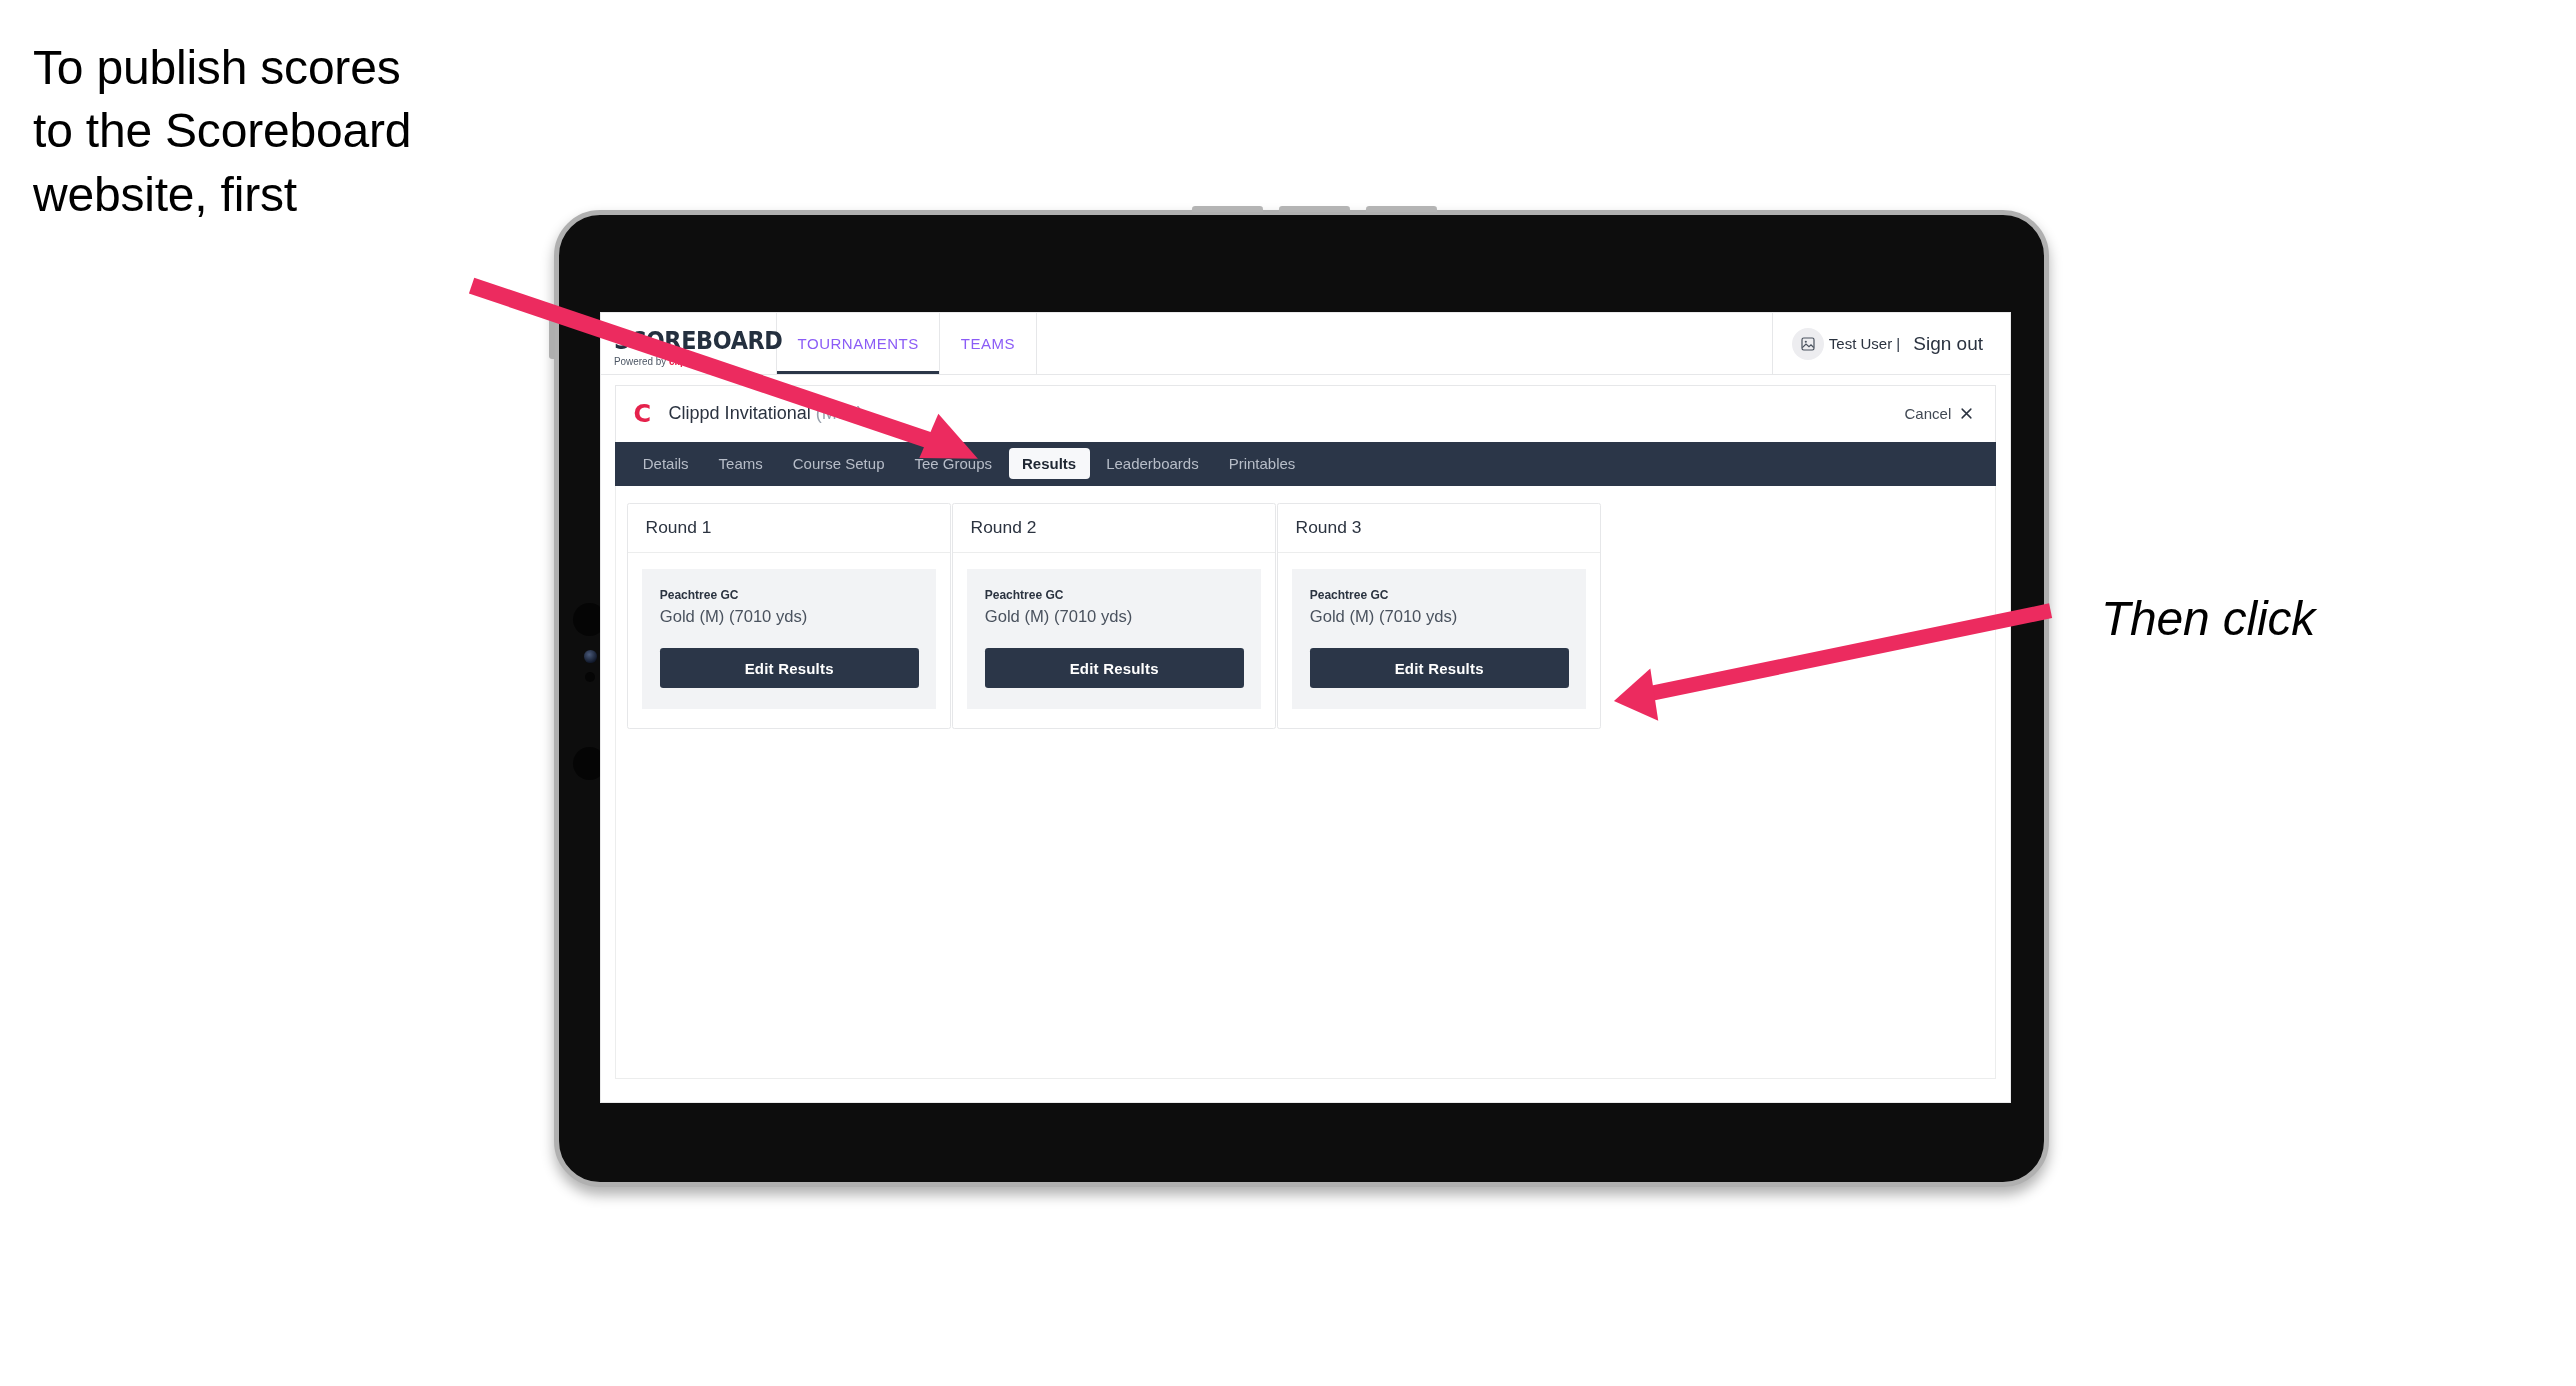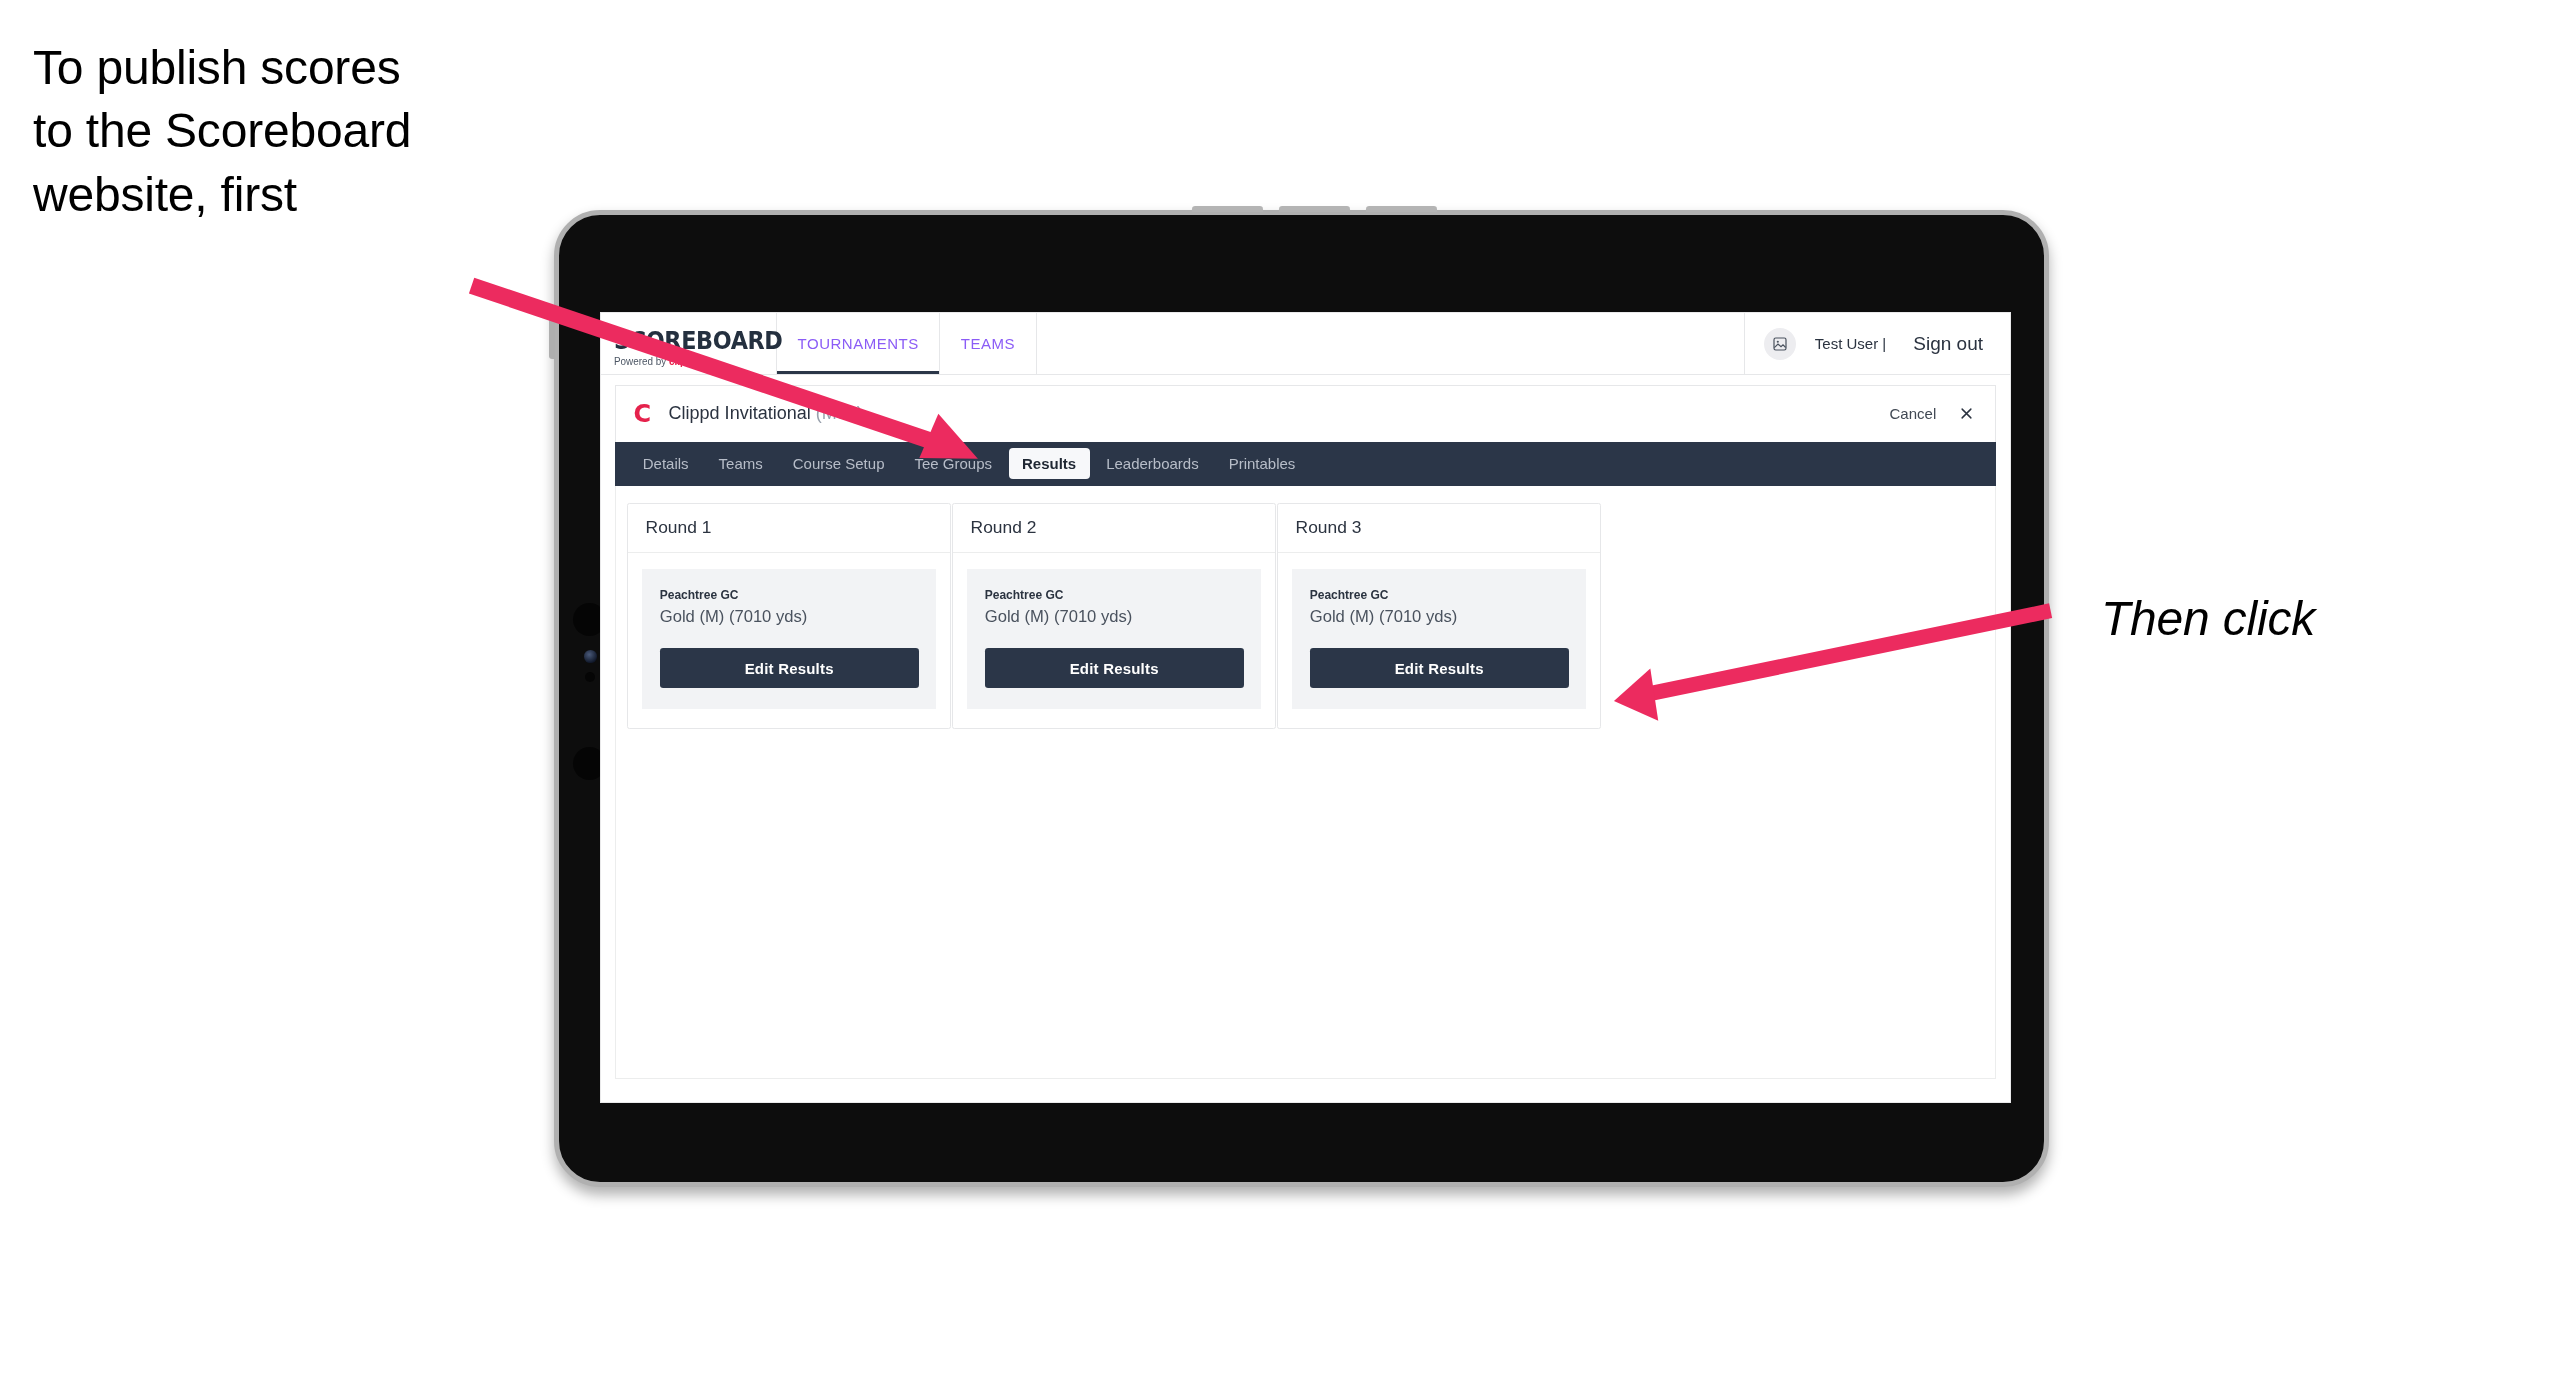--- a/index.html
+++ b/index.html
@@ -96,21 +96,21 @@
     font-size: 15px; color: #8b5cf6; letter-spacing: 0.5px;
     border-right: 0.8px solid #e6e7e9; position: relative;
     cursor: pointer;
   }
   .nav-tab.active::after {
     content: ""; position: absolute; left: 0; right: 0; bottom: 0;
     height: 3.2px; background: #2b3648;
   }
   .appbar-spacer { flex: 1; border-right: 0.8px solid #e6e7e9; }
   .user-zone {
-    display: flex; align-items: center; gap: 19px;
+    display: flex; align-items: center; gap: 5px;
     padding: 0 27px 0 19px;
   }
   .avatar {
     width: 32px; height: 32px; border-radius: 50%;
     background: #ededf0; display: flex; align-items: center; justify-content: center;
   }
   .user-text { font-size: 15px; color: #2b3340; white-space: nowrap; }
   .signout { font-size: 19px; color: #2b3340; cursor: pointer; margin-left: 8px; }
 
   
@@ -123,21 +123,21 @@
     display: flex; align-items: center;
     padding: 0 20.6px 0 17.4px;
   }
   .tlogo {
     font-family: "DejaVu Sans", sans-serif;
     font-weight: 700; font-size: 24px; color: #e5224c; line-height: 1;
     margin-right: 17.4px;
   }
   .ttitle { font-size: 18px; color: #2b3340; }
   .ttitle .muted { color: #98a0ac; }
-  .tcard-right { margin-left: auto; display: flex; align-items: center; gap: 23px; cursor: pointer; }
+  .tcard-right { margin-left: auto; display: flex; align-items: center; gap: 8px; cursor: pointer; }
   .cancel-label { font-size: 15px; color: #404853; }
 
   
   .subnav {
     margin: 0 14.2px;
     background: #2b3648;
     height: 44px;
     display: flex; align-items: center;
     padding: 0 14.2px;
     gap: 3.2px;

